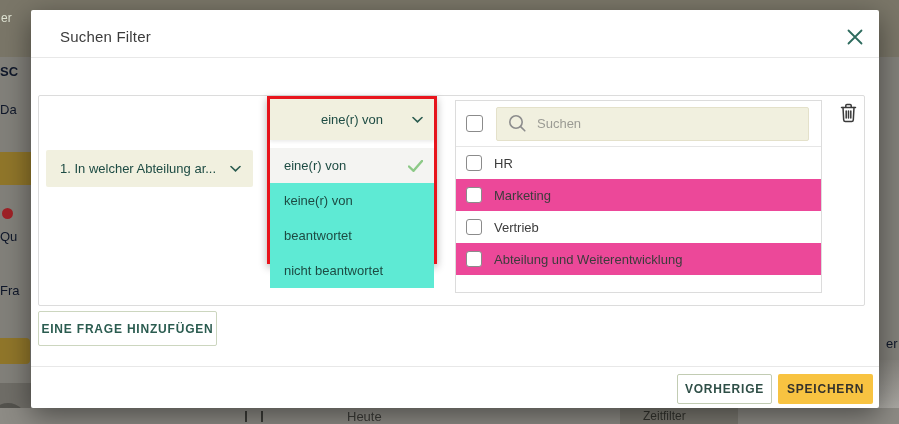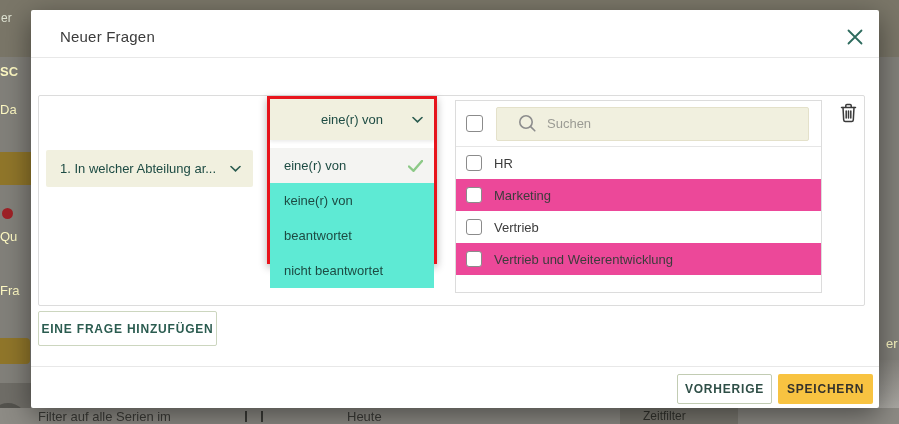--- a/index.html
+++ b/index.html
@@ -6,21 +6,21 @@
   html,body { background:#6f6d67; }
   #screen {
     position: relative; width: 899px; height: 424px; overflow: hidden;
     font-family: "Liberation Sans", sans-serif; background:#82807a;
   }
   
   .bg-olive  { position:absolute; left:0; top:0; width:899px; height:57px; background:#7a7668; }
   .bg-gray   { position:absolute; left:0; top:57px; width:899px; height:367px; background:#82807a; }
   .bg-glow   { position:absolute; left:660px; top:360px; width:239px; height:64px;
                background: radial-gradient(ellipse at 95% 100%, #b6b4af 0%, rgba(182,180,175,0) 75%); }
-  .frag      { position:absolute; color:#fef9c3; font-size:13px; font-weight:700; }
+  .frag      { position:absolute; color:#0f172a; font-size:13px; font-weight:700; }
   .frag-light{ position:absolute; color:#dfe3d3; font-size:12px; }
   .gold-frag { position:absolute; background:#90762a; border-radius:4px; }
   .red-dot   { position:absolute; left:2px; top:208px; width:11px; height:11px; border-radius:50%; background:#9e2126; }
   .dark-corner{ position:absolute; left:0; top:383px; width:31px; height:41px; background:#6f6d67; }
   .dark-circle{ position:absolute; left:-11px; top:403px; width:38px; height:38px; border-radius:50%; background:#53524d; }
   .bottom-bar{ position:absolute; left:0; top:408px; width:899px; height:16px; background:#8d8b85; }
   .bottom-bar .txt { position:absolute; top:1px; font-size:13px; color:#3b3b37; white-space:nowrap; }
   .vbar { position:absolute; top:3px; width:2px; height:11px; background:#3b3b37; }
   .zeit-tile { position:absolute; left:620px; top:0; width:118px; height:16px; background:#7b7971; }
   .zeit-tile span { position:absolute; left:23px; top:1px; font-size:12px; color:#33332e; }
@@ -69,21 +69,21 @@
 
   
   .list-box { position:absolute; left:424px; top:90px; width:367px; height:193px;
               border:1px solid #dcdcdc; background:#fff; }
   .search-row { display:flex; align-items:center; height:46px; padding-left:10px;
                 border-bottom:1px solid #e6e6e6; }
   .checkbox { width:16px; height:16px; border:1.5px solid #8b8b8b; border-radius:3px;
               background:#fff; flex-shrink:0; cursor:pointer; }
   .checkbox.big { width:17px; height:17px; }
   .search-box { flex:1; margin:0 12px 0 13px; height:34px; background:#f1f0df;
-                border:1px solid #e4e1ca; border-radius:2px; display:flex; align-items:center; padding-left:21px; }
+                border:1px solid #e4e1ca; border-radius:2px; display:flex; align-items:center; padding-left:11px; }
   .search-box input { flex:1; border:none; outline:none; background:transparent; margin-left:10px;
                       font-family:"Liberation Sans",sans-serif; font-size:13px; color:#555; }
   .search-box input::placeholder { color:#9b9b94; }
   .list-row { display:flex; align-items:center; height:32px; padding-left:10px; cursor:pointer;text-align:center; }
   .list-row.alt { background:#ec4899; }
   .list-row .lbl { margin-left:12px; font-size:13px; color:#3c3c3c; }
 
   .trash-btn { position:absolute; left:804px; top:90px; width:26px; height:26px; border:none;
                background:transparent; cursor:pointer; display:flex; align-items:center; justify-content:center; }
 
@@ -114,32 +114,31 @@
   <div class="gold-frag" style="left:-6px; top:152px; width:41px; height:33px;"></div>
   <div class="red-dot"></div>
   <span class="frag" style="left:0; top:229px; font-weight:400;">Qu</span>
   <span class="frag" style="left:0; top:283px; font-weight:400;">Fra</span>
   <div class="gold-frag" style="left:-8px; top:338px; width:38px; height:26px;"></div>
   <span class="frag" style="left:886px; top:336px; font-weight:400;">er</span>
   <div class="dark-corner"></div>
   <div class="dark-circle"></div>
 
   <div class="bottom-bar">
-    <span class="txt" style="left:38px;">Filter auf alle Serien im</span>
     <span class="vbar" style="left:245px;"></span>
     <span class="vbar" style="left:261px;"></span>
     <span class="txt" style="left:347px;">Heute</span>
     <div class="zeit-tile">
       <span>Zeitfilter</span>
     </div>
   </div>
 
   <div class="modal">
 
-    <div class="modal-title">Neuer Fragen</div>
+    <div class="modal-title">Suchen Filter</div>
 
     <button class="close-btn">
       <span style="display:flex;">
         <svg width="20" height="20" viewBox="0 0 20 20">
           <path d="M3.5 3.5 L16.5 16.5 M16.5 3.5 L3.5 16.5" stroke="#2e6b5e" stroke-width="1.8" stroke-linecap="round"></path>
         </svg>
       </span>
     </button>
 
     <div class="hdr-divider"></div>
@@ -206,21 +205,21 @@
       <div class="list-row alt">
         <span class="checkbox"></span>
         <span class="lbl">Marketing</span>
       </div>
       <div class="list-row">
         <span class="checkbox"></span>
         <span class="lbl">Vertrieb</span>
       </div>
       <div class="list-row alt">
         <span class="checkbox"></span>
-        <span class="lbl">Vertrieb und Weiterentwicklung</span>
+        <span class="lbl">Abteilung und Weiterentwicklung</span>
       </div>
     </div>
 
     <button class="trash-btn">
       <span style="display:flex;">
         <svg width="17" height="20" viewBox="0 0 17 20" fill="none" stroke="#3a3a3a" stroke-width="1.5" stroke-linecap="round">
           <path d="M1.5 4.5 H15.5"></path>
           <path d="M5.8 4.3 V2.6 Q5.8 1.5 6.9 1.5 H10.1 Q11.2 1.5 11.2 2.6 V4.3"></path>
           <path d="M3 4.5 L3.7 17 Q3.8 18.5 5.3 18.5 H11.7 Q13.2 18.5 13.3 17 L14 4.5"></path>
           <path d="M6.2 8 V15"></path>

